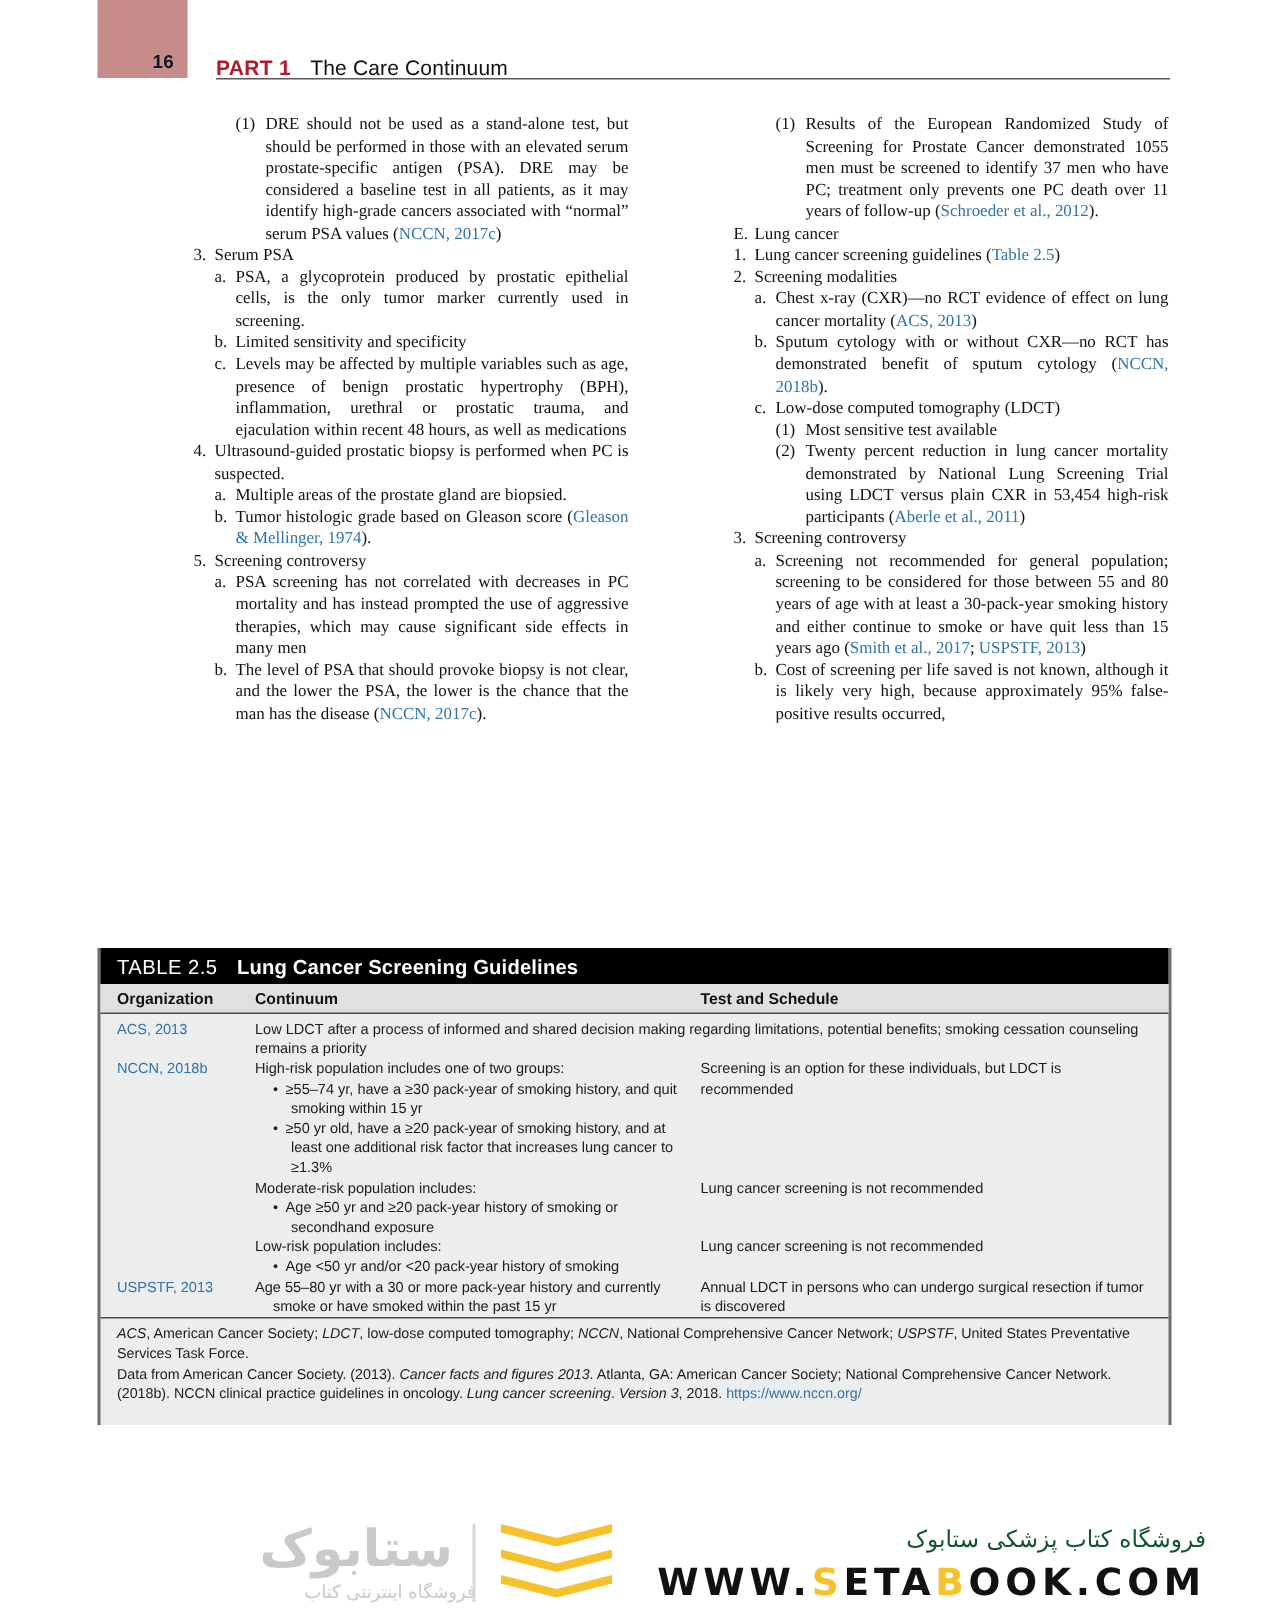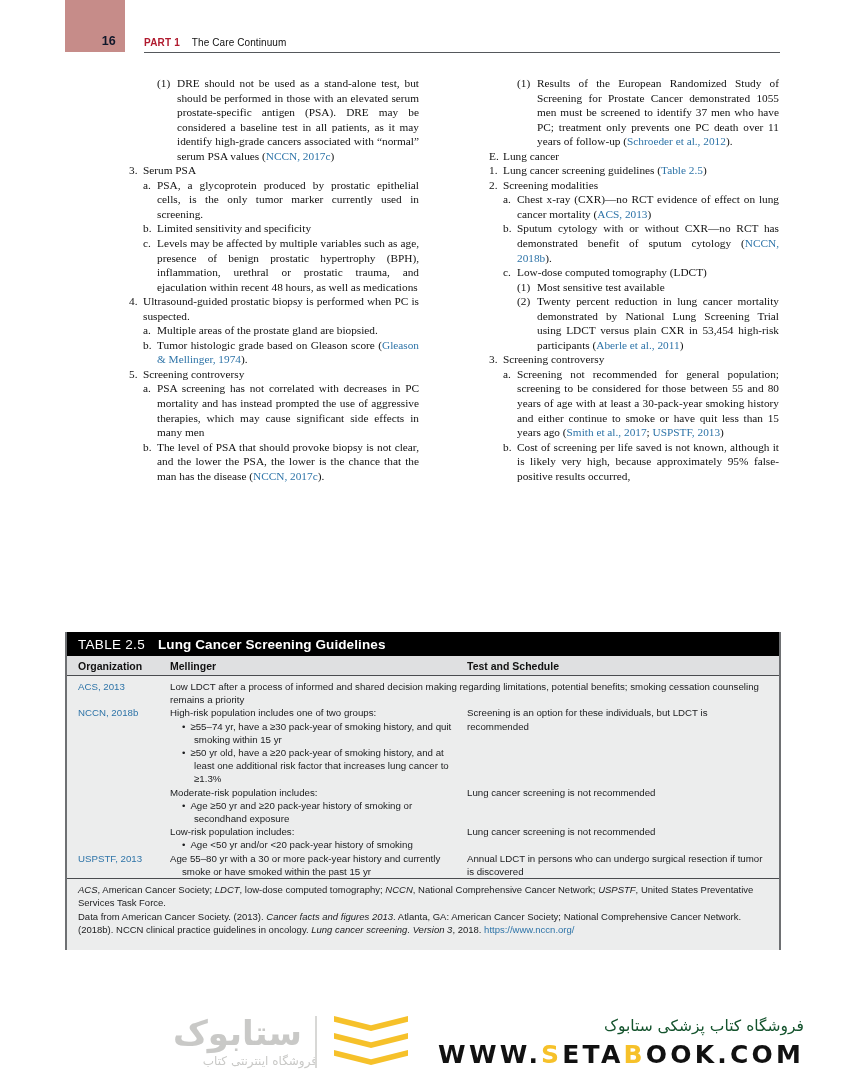--- a/index.html
+++ b/index.html
@@ -38,21 +38,21 @@
     font-weight: bold;
     font-size: 12.5px;
     color: #0f172a;
     letter-spacing: .2px;
   }
   .header-text {
     position: absolute;
     left: 144px;
     top: 37px;
     font-family: "Liberation Sans", sans-serif;
-    font-size: 10px;
+    font-size: 14px;
     white-space: nowrap;
   }
   .header-part {
     color: #b01a2e;
     font-weight: bold;
     letter-spacing: .2px;
   }
   .header-title {
     color: #111111;
     margin-left: 9px;
@@ -397,21 +397,21 @@
     </div>
 </div>
 
 <div id="table-25">
   <div class="tbl-titlebar">
     <span class="tbl-num">TABLE 2.5</span>
     <span class="tbl-name">Lung Cancer Screening Guidelines</span>
   </div>
   <div class="tbl-colhead">
     <div class="c-org">Organization</div>
-    <div class="c-pop">Mellinger</div>
+    <div class="c-pop">Continuum</div>
     <div class="c-test">Test and Schedule</div>
   </div>
   <div id="tbl-body">
       <div class="tbl-row" style="padding-top:4px">
         <div class="c-org"><span class="org-link">ACS, 2013</span></div>
         <div class="c-test">Low LDCT after a process of informed and shared decision making regarding limitations, potential benefits; smoking cessation counseling remains a priority</div>
       </div>
       <div class="tbl-row" style="padding-top:0px">
         <div class="c-org"><span class="org-link">NCCN, 2018b</span></div>
         <div class="c-pop hang">

